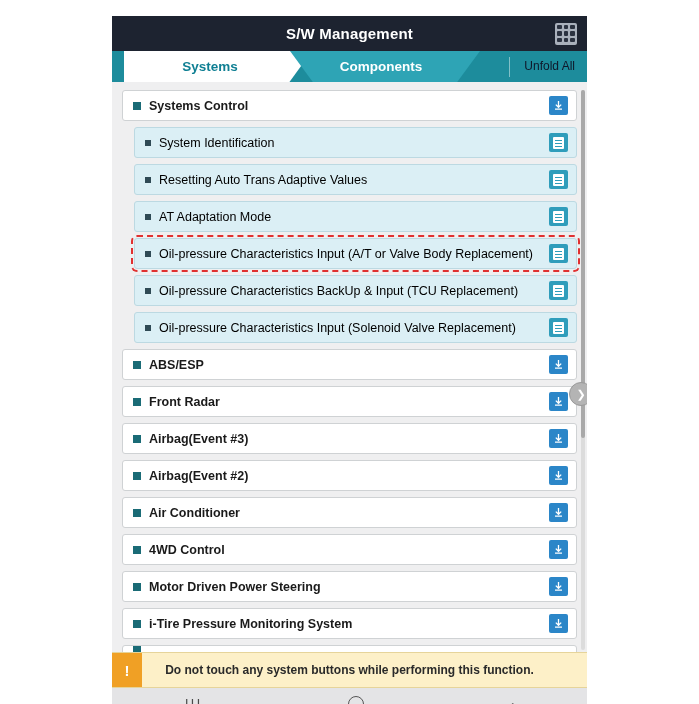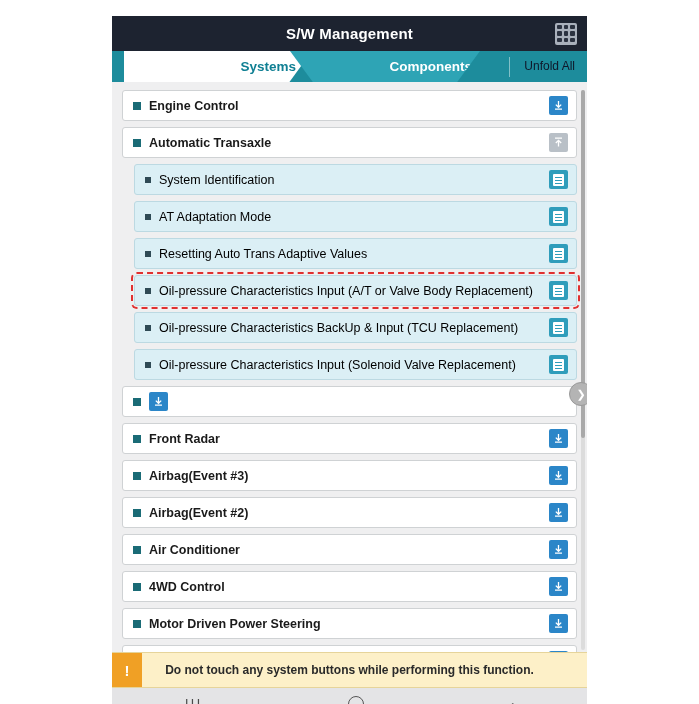--- a/index.html
+++ b/index.html
@@ -70,21 +70,21 @@
     align-items: flex-end;
     position: relative;
     flex: 0 0 auto;
   }
   .tab {
     position: relative;
     height: 31px;
     line-height: 31px;
     font-size: 13.5px;
     font-weight: bold;
-    text-align: right;
+    text-align: center;
     color: #ffffff;
     cursor: pointer;
     overflow: hidden;
   }
   .tab.systems {
     width: 188px;
     background: #ffffff;
     color: #0f7f93;
     clip-path: polygon(0 0, 100% 0, 88% 100%, 0% 100%);
     margin-left: 12px;
@@ -335,80 +335,72 @@
       </div>
       <div class="unfold">
         <span>Unfold All</span>
       </div>
     </div>
 
     <div class="content">
       <div class="list" id="list-container">
           <div class="row system">
             <span class="bullet"></span>
-            <span class="label">Engine Control</span>
-            <span class="icon-btn icon-download">
-              <svg width="13" height="13" viewBox="0 0 13 13">
-                <path d="M6.5 2 L6.5 7.5 M3.8 5.6 L6.5 8.3 L9.2 5.6 M3 10.2 L10 10.2" stroke="#ffffff" stroke-width="1.3" fill="none"></path>
-              </svg>
-            </span>
-          </div>
-          <div class="row system">
-            <span class="bullet"></span>
-            <span class="label">Automatic Transaxle</span>
-            <span class="icon-btn icon-up">
-              <svg width="13" height="13" viewBox="0 0 13 13">
-                <path d="M6.5 10.5 L6.5 4.5 M3.8 7 L6.5 4.3 L9.2 7 M3 2.2 L10 2.2" stroke="#ffffff" stroke-width="1.3" fill="none"></path>
+            <span class="label">Systems Control</span>
+            <span class="icon-btn icon-download">
+              <svg width="13" height="13" viewBox="0 0 13 13">
+                <path d="M6.5 2 L6.5 7.5 M3.8 5.6 L6.5 8.3 L9.2 5.6 M3 10.2 L10 10.2" stroke="#ffffff" stroke-width="1.3" fill="none"></path>
               </svg>
             </span>
           </div>
           <div class="row sub">
             <span class="bullet"></span>
             <span class="label">System Identification</span>
             <span class="icon-btn icon-doc">
               <span class="lines"></span>
             </span>
           </div>
           <div class="row sub">
             <span class="bullet"></span>
+            <span class="label">Resetting Auto Trans Adaptive Values</span>
+            <span class="icon-btn icon-doc">
+              <span class="lines"></span>
+            </span>
+          </div>
+          <div class="row sub">
+            <span class="bullet"></span>
             <span class="label">AT Adaptation Mode</span>
             <span class="icon-btn icon-doc">
               <span class="lines"></span>
             </span>
           </div>
+          <div class="row sub highlight">
+            <span class="bullet"></span>
+            <span class="label">Oil-pressure Characteristics Input (A/T or Valve Body Replacement)</span>
+            <span class="icon-btn icon-doc">
+              <span class="lines"></span>
+            </span>
+          </div>
           <div class="row sub">
             <span class="bullet"></span>
-            <span class="label">Resetting Auto Trans Adaptive Values</span>
-            <span class="icon-btn icon-doc">
-              <span class="lines"></span>
-            </span>
-          </div>
-          <div class="row sub highlight">
-            <span class="bullet"></span>
-            <span class="label">Oil-pressure Characteristics Input (A/T or Valve Body Replacement)</span>
+            <span class="label">Oil-pressure Characteristics BackUp &amp; Input (TCU Replacement)</span>
             <span class="icon-btn icon-doc">
               <span class="lines"></span>
             </span>
           </div>
           <div class="row sub">
             <span class="bullet"></span>
-            <span class="label">Oil-pressure Characteristics BackUp &amp; Input (TCU Replacement)</span>
-            <span class="icon-btn icon-doc">
-              <span class="lines"></span>
-            </span>
-          </div>
-          <div class="row sub">
-            <span class="bullet"></span>
             <span class="label">Oil-pressure Characteristics Input (Solenoid Valve Replacement)</span>
             <span class="icon-btn icon-doc">
               <span class="lines"></span>
             </span>
           </div>
           <div class="row system">
             <span class="bullet"></span>
+            <span class="label">ABS/ESP</span>
             <span class="icon-btn icon-download">
               <svg width="13" height="13" viewBox="0 0 13 13">
                 <path d="M6.5 2 L6.5 7.5 M3.8 5.6 L6.5 8.3 L9.2 5.6 M3 10.2 L10 10.2" stroke="#ffffff" stroke-width="1.3" fill="none"></path>
               </svg>
             </span>
           </div>
           <div class="row system">
             <span class="bullet"></span>
             <span class="label">Front Radar</span>
             <span class="icon-btn icon-download">

